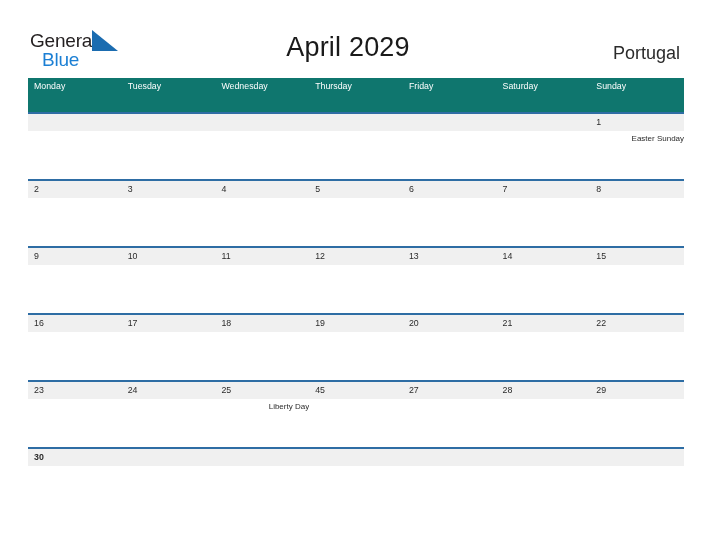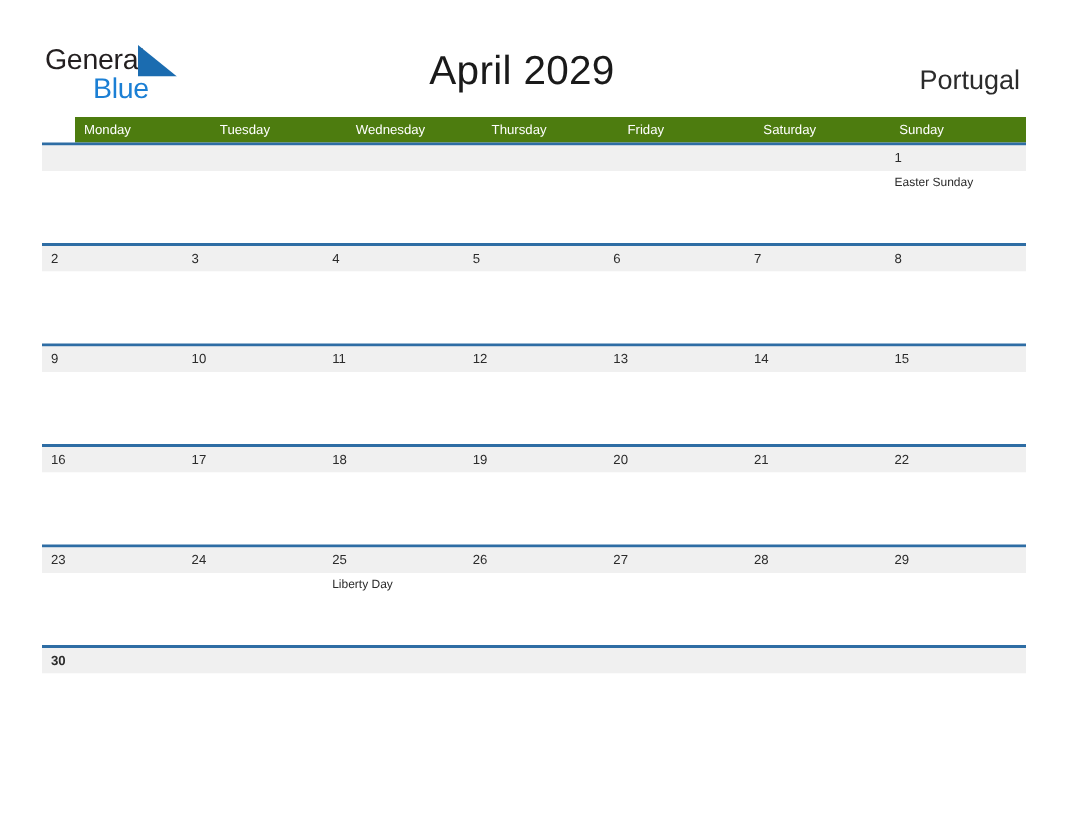--- a/index.html
+++ b/index.html
@@ -33,21 +33,21 @@
     left: 0;
     top: 0;
     font-size: 19px;
     color: #231f20;
     letter-spacing: -0.2px;
     line-height: 22px;
     white-space: nowrap;
   }
   .logo-blue {
     position: absolute;
-    left: 32px;
+    left: 12px;
     top: 19px;
     font-size: 19px;
     color: #1b7fd4;
     letter-spacing: -0.2px;
     line-height: 22px;
     white-space: nowrap;
   }
   .logo-flag {
     position: absolute;
     left: 62px;
@@ -79,23 +79,22 @@
   
   .calendar {
     position: absolute;
     left: 28px;
     top: 78px;
     width: 656px;
   }
 
   .weekday-header {
     display: flex;
-    background: #4d7c0f;
-    height: 17px;
-    margin-left: 22px;
+    background: #0f766e;
+    height: 34px;
   }
   .weekday-cell {
     flex: 1 1 0;
     color: #ffffff;
     font-size: 8.8px;
     line-height: 17px;
     padding-left: 6px;
     box-sizing: border-box;
     white-space: nowrap;
     overflow: hidden;
@@ -131,20 +130,21 @@
   .day-cell-event {
     flex: 1 1 0;
     font-size: 8px;
     line-height: 13px;
     color: #2b2b2b;
     padding-left: 6px;
     padding-top: 1px;
     box-sizing: border-box;
     white-space: nowrap;
     overflow: hidden;
+    text-align: right;
   }
 </style>
 </head>
 <body>
 
 <div class="page-header">
 
   <div class="logo">
     <span class="logo-general">General</span>
     <svg class="logo-flag" viewBox="0 0 26 21" xmlns="http://www.w3.org/2000/svg">
@@ -253,21 +253,21 @@
       <div class="day-cell-event"></div>
       <div class="day-cell-event"></div>
     </div>
   </div>
 
   <div class="week-row tall">
     <div class="date-band">
       <div class="day-cell-num">23</div>
       <div class="day-cell-num">24</div>
       <div class="day-cell-num">25</div>
-      <div class="day-cell-num">26</div>
+      <div class="day-cell-num">45</div>
       <div class="day-cell-num">27</div>
       <div class="day-cell-num">28</div>
       <div class="day-cell-num">29</div>
     </div>
     <div class="event-band">
       <div class="day-cell-event"></div>
       <div class="day-cell-event"></div>
       <div class="day-cell-event">Liberty Day</div>
       <div class="day-cell-event"></div>
       <div class="day-cell-event"></div>

